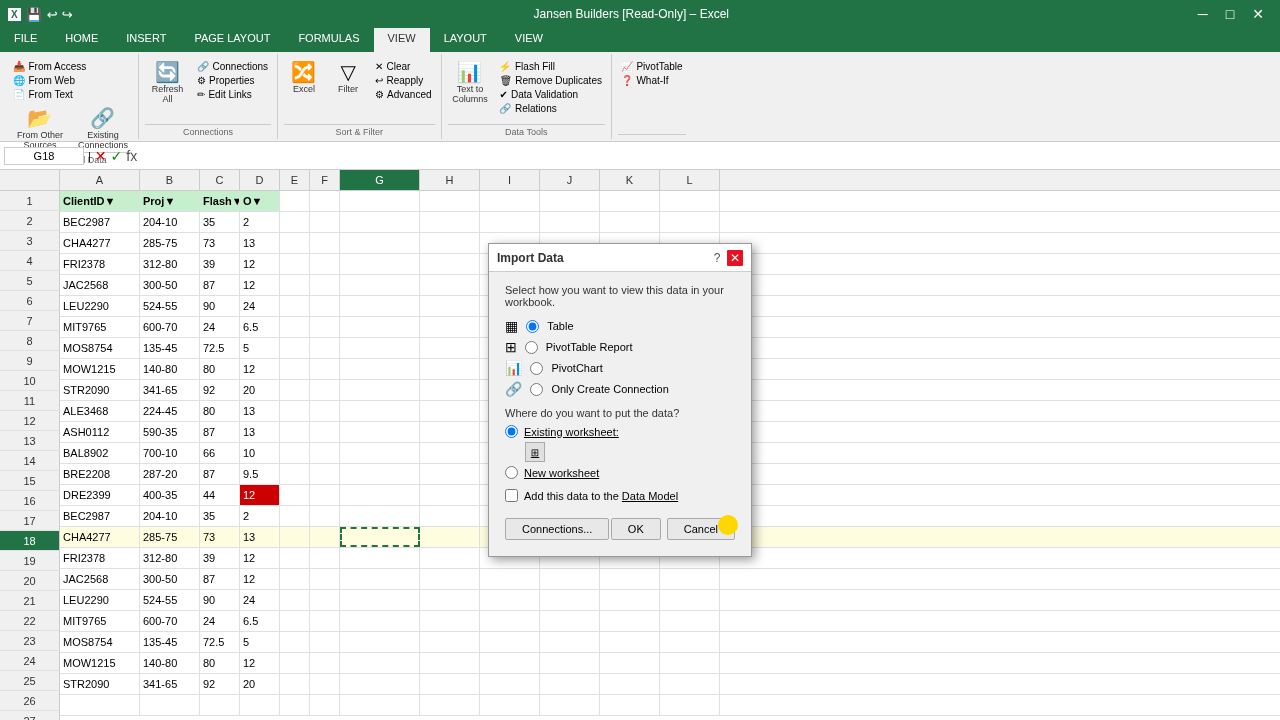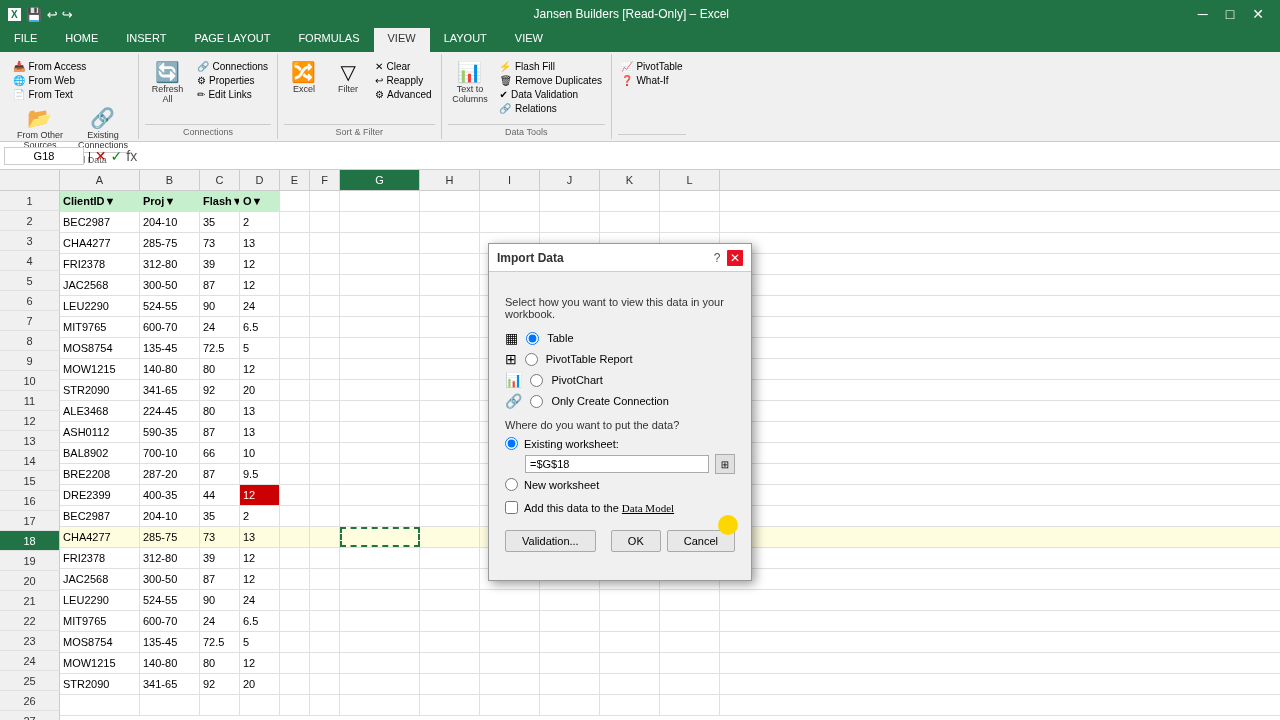--- a/index.html
+++ b/index.html
@@ -199,51 +199,51 @@
       height: 28px;
     }
     .modal-title { font-size: 12px; color: #333; font-weight: bold; }
     .modal-controls { display: flex; gap: 2px; }
     .modal-ctrl-btn {
       width: 16px; height: 16px;
       display: flex; align-items: center; justify-content: center;
       cursor: pointer; font-size: 12px; color: #555;
     }
     .modal-ctrl-btn.close-btn { background: #e81123; color: white; border-radius: 1px; }
-    .modal-body { padding: 24px 16px; }
+    .modal-body { padding: 12px 16px; }
     .modal-question { font-size: 11px; color: #333; margin-bottom: 10px; }
     .radio-group { display: flex; flex-direction: column; gap: 5px; margin-bottom: 10px; }
     .radio-item {
       display: flex;
       align-items: center;
       gap: 8px;
       font-size: 11px;
     }
     .radio-item input[type=radio] { margin: 0; }
     .radio-icon { font-size: 14px; }
     .section-label { font-size: 11px; color: #333; margin-bottom: 6px; }
     .location-options { display: flex; flex-direction: column; gap: 4px; margin-bottom: 10px; }
-    .location-row { display: flex; align-items: center; gap: 6px; font-size: 11px; }
+    .location-row { display: flex; align-items: center; gap: 6px; font-size: 11px; text-decoration: underline; }
     .cell-ref-input {
       flex: 1;
       border: 1px solid #aaa;
       padding: 2px 4px;
       font-size: 11px;
       background: white;
     }
     .cell-ref-btn {
       width: 20px; height: 20px;
       background: #e0e0e0;
       border: 1px solid #aaa;
       display: flex; align-items: center; justify-content: center;
       cursor: pointer; font-size: 10px;
     }
     .checkbox-row { display: flex; align-items: center; gap: 6px; font-size: 11px; margin-bottom: 12px; }
     .checkbox-row input[type=checkbox] { margin: 0; }
-    .underline { text-decoration: underline; font-family: Liberation Serif, serif; }
+    .underline { text-decoration: underline; }
     .modal-footer { display: flex; justify-content: space-between; align-items: center; padding: 4px 0; }
     .modal-btn {
       padding: 4px 16px;
       border: 1px solid #aaa;
       background: #e8e8e8;
       cursor: pointer;
       font-size: 11px;
       border-radius: 2px;
     }
     .modal-btn.primary { background: #e8e8e8; }
@@ -908,37 +908,36 @@
       </div>
 
       <div class="section-label">Where do you want to put the data?</div>
 
       <div class="location-options">
         <div class="location-row">
           <input type="radio" name="location" checked="" style="">
           <span>Existing worksheet:</span>
         </div>
         <div class="location-row" style="padding-left:20px;">
-          <input class="cell-ref-input" type="text" value="=$G$18" style="">
           <div class="cell-ref-btn">⊞</div>
         </div>
         <div class="location-row">
           <input type="radio" name="location" style="">
           <span>New worksheet</span>
         </div>
       </div>
 
       <div class="checkbox-row">
         <input type="checkbox" style="">
         <span>Add this data to the <span class="underline">Data Model</span></span>
       </div>
 
       <div class="modal-footer">
         <div class="modal-footer-left">
-          <button class="modal-btn">Validation...</button>
+          <button class="modal-btn">Connections...</button>
         </div>
         <div class="modal-footer-right">
           <button class="modal-btn primary">OK</button>
           <button class="modal-btn">Cancel</button>
         </div>
       </div>
     </div>
   </div>
 </div>
 

